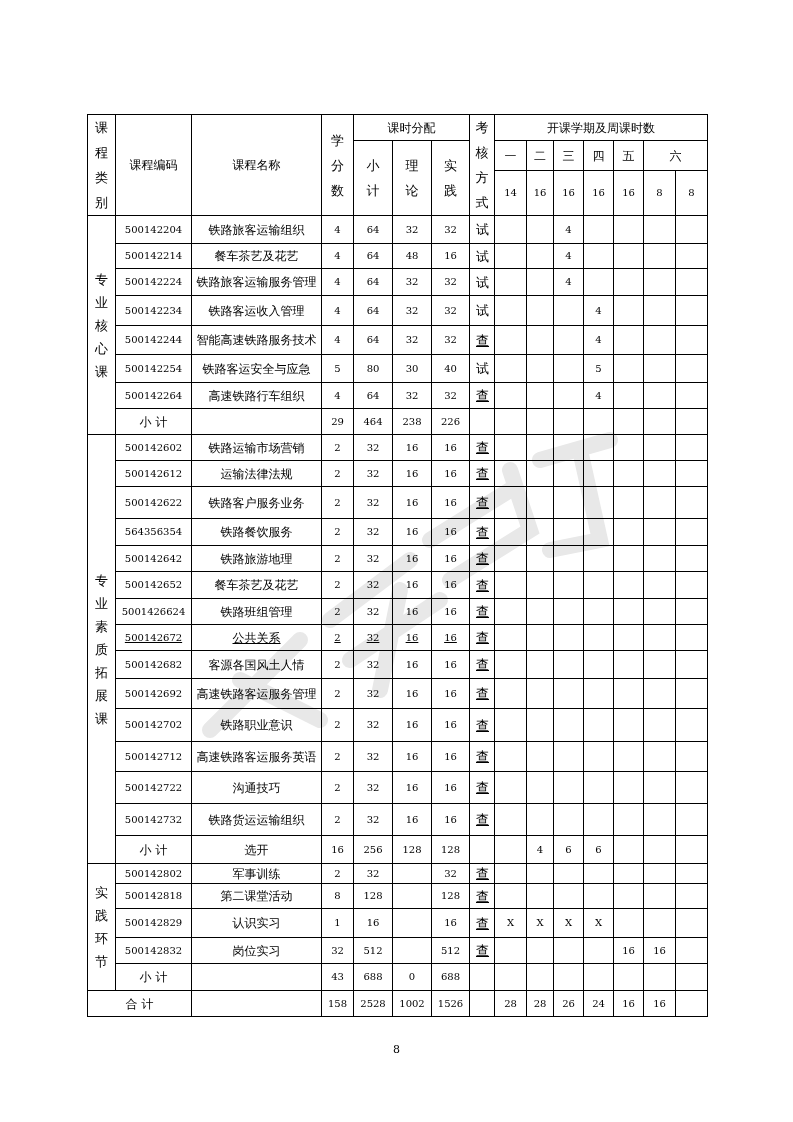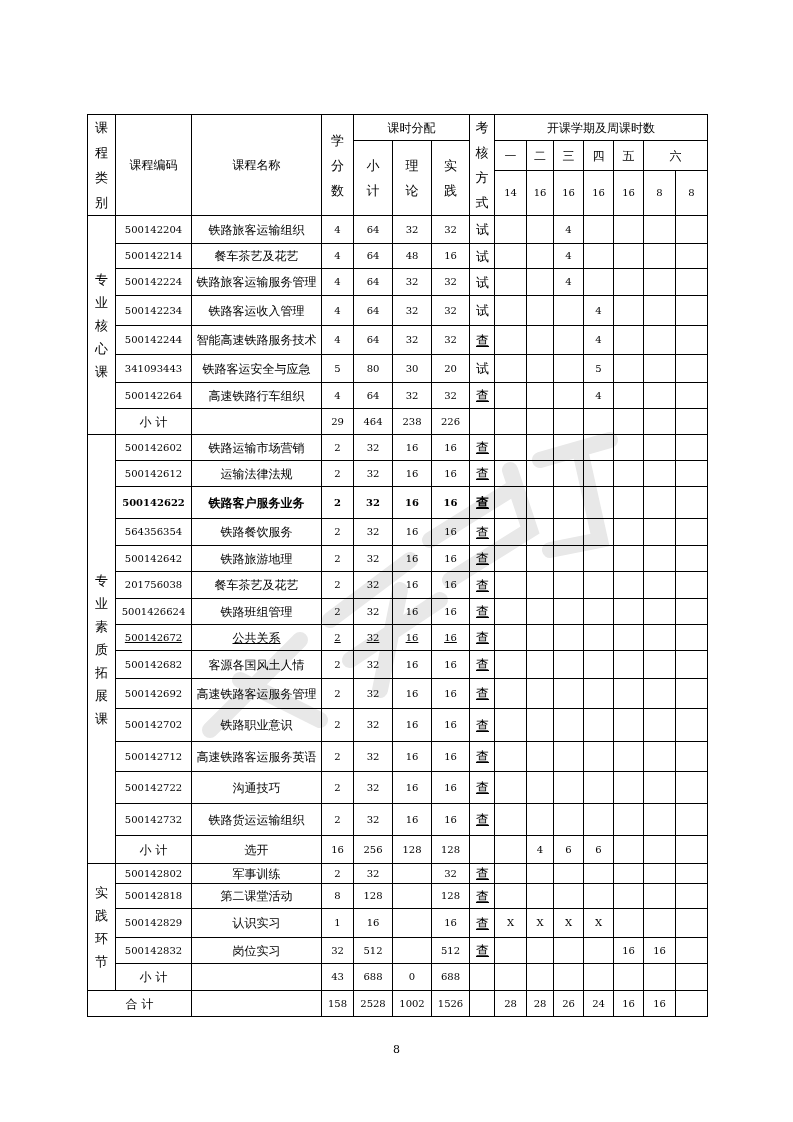--- a/index.html
+++ b/index.html
@@ -199,26 +199,26 @@
         <td class="exam ul"><span>查</span></td>
         <td class="num"></td>
         <td class="num"></td>
         <td class="num"></td>
         <td class="num">4</td>
         <td class="num"></td>
         <td class="num"></td>
         <td class="num"></td>
       </tr>
       <tr style="height: 28px;">
-        <td class="num">341093443</td>
+        <td class="num">500142254</td>
         <td class="name">铁路客运安全与应急</td>
         <td class="num">5</td>
         <td class="num">80</td>
         <td class="num">30</td>
-        <td class="num">20</td>
+        <td class="num">40</td>
         <td class="exam"><span>试</span></td>
         <td class="num"></td>
         <td class="num"></td>
         <td class="num"></td>
         <td class="num">5</td>
         <td class="num"></td>
         <td class="num"></td>
         <td class="num"></td>
       </tr>
       <tr style="height: 26px; margin-top: 32px;">
@@ -289,21 +289,21 @@
         <td class="num">16</td>
         <td class="exam ul"><span>查</span></td>
         <td class="num"></td>
         <td class="num"></td>
         <td class="num"></td>
         <td class="num"></td>
         <td class="num"></td>
         <td class="num"></td>
         <td class="num"></td>
       </tr>
-      <tr style="height: 32px; font-weight: bold;">
+      <tr style="height: 32px;">
         <td class="num">500142622</td>
         <td class="name">铁路客户服务业务</td>
         <td class="num">2</td>
         <td class="num">32</td>
         <td class="num">16</td>
         <td class="num">16</td>
         <td class="exam ul"><span>查</span></td>
         <td class="num"></td>
         <td class="num"></td>
         <td class="num"></td>
@@ -338,21 +338,21 @@
         <td class="exam ul"><span>查</span></td>
         <td class="num"></td>
         <td class="num"></td>
         <td class="num"></td>
         <td class="num"></td>
         <td class="num"></td>
         <td class="num"></td>
         <td class="num"></td>
       </tr>
       <tr style="height: 27px;">
-        <td class="num">201756038</td>
+        <td class="num">500142652</td>
         <td class="name">餐车茶艺及花艺</td>
         <td class="num">2</td>
         <td class="num">32</td>
         <td class="num">16</td>
         <td class="num">16</td>
         <td class="exam ul"><span>查</span></td>
         <td class="num"></td>
         <td class="num"></td>
         <td class="num"></td>
         <td class="num"></td>

